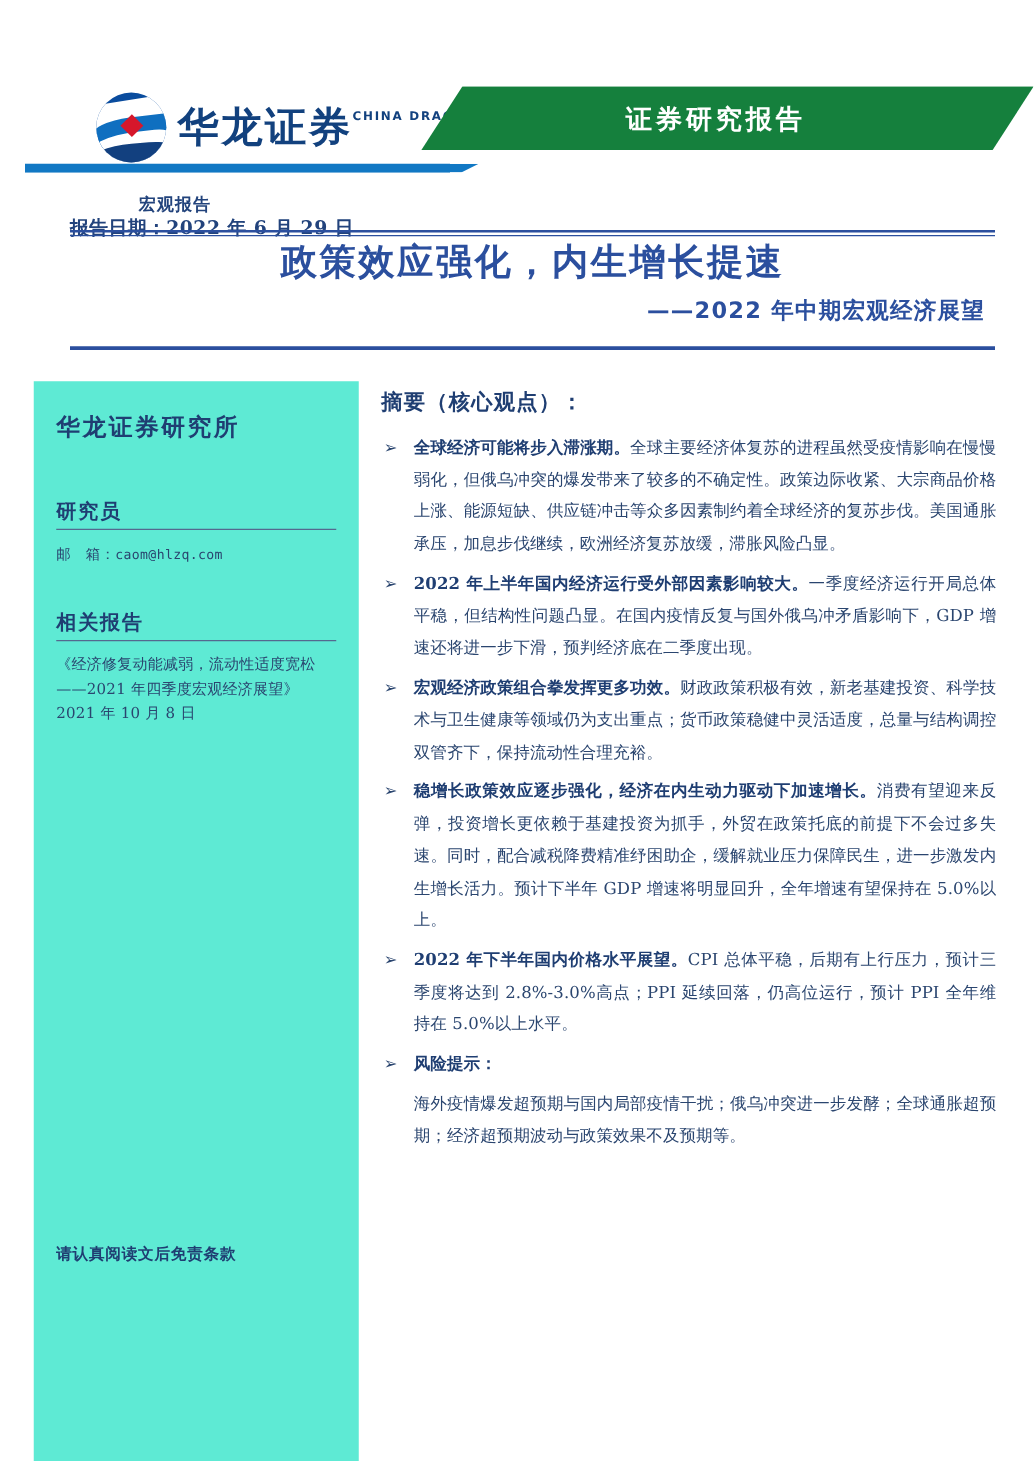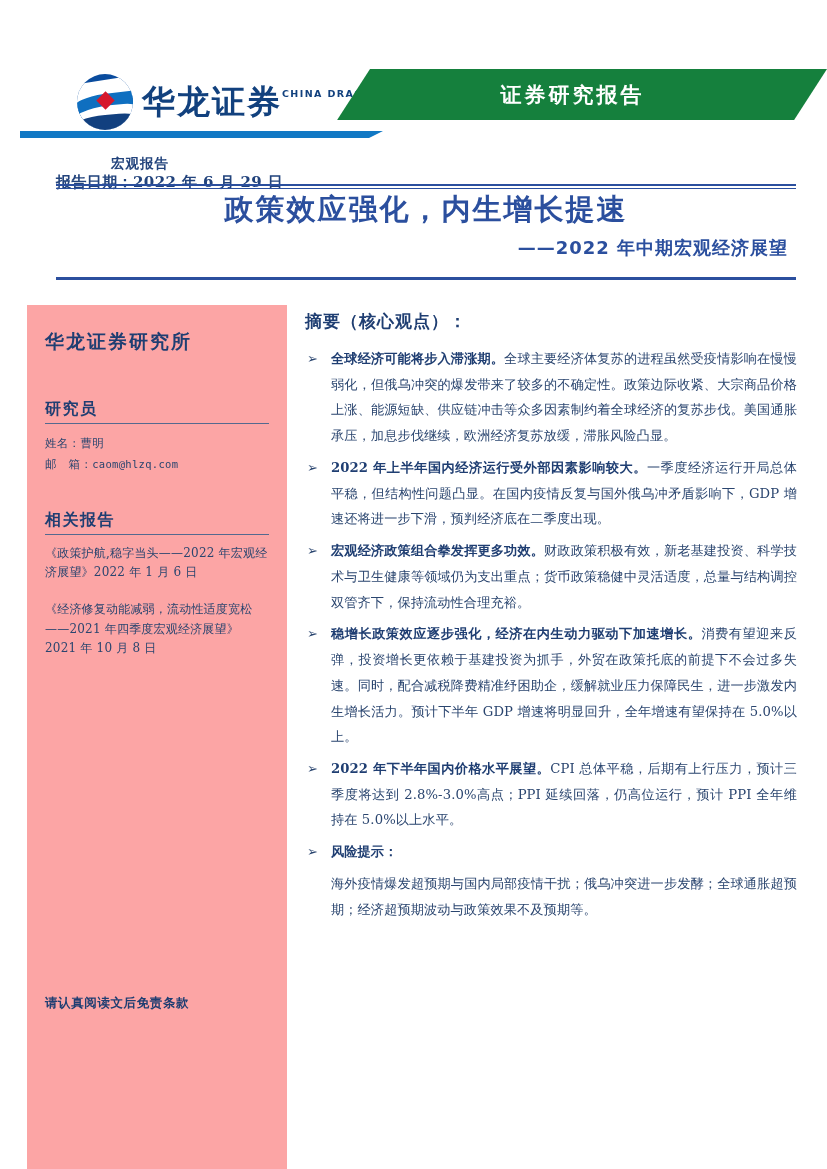--- a/index.html
+++ b/index.html
@@ -200,21 +200,21 @@
     margin-top: 9px;
     padding-right: 8px;
   }
 
   
   .sidebar {
     position: absolute;
     left: 27px; top: 305px;
     width: 260px;
     height: 864px;
-    background: #fca5a5;
+    background: #5eead4;
     box-sizing: border-box;
     padding: 24px 18px 0 18px;
   }
   .sb-inst {
     font-size: 19px;
     font-weight: bold;
     color: #1f3e72;
     letter-spacing: 2px;
     margin-bottom: 44px;
   }
@@ -343,29 +343,27 @@
   <div class="main-title">政策效应强化，内生增长提速</div>
   <div class="sub-title">——2022 年中期宏观经济展望</div>
 </div>
 
 <div class="rule-single" id="rule-bottom"></div>
 
 <div class="sidebar">
   <div class="sb-inst">华龙证券研究所</div>
 
   <div class="sb-h">研究员</div>
-  <div class="sb-line">姓名：曹明</div>
   <div class="sb-line">
     <span>邮　箱：</span><span class="mono">caom@hlzq.com</span>
   </div>
 
   <div class="sb-gap"></div>
 
   <div class="sb-h">相关报告</div>
-  <div class="sb-report">《政策护航,稳字当头——2022 年宏观经济展望》2022 年 1 月 6 日</div>
   <div class="sb-report">《经济修复动能减弱，流动性适度宽松——2021 年四季度宏观经济展望》2021 年 10 月 8 日</div>
 
   <div class="sb-footer">请认真阅读文后免责条款</div>
 </div>
 
 <div class="main">
   <div class="abstract-title">摘要（核心观点）：</div>
 
   <div class="bullet">
     <div class="bullet-marker">➢</div>

